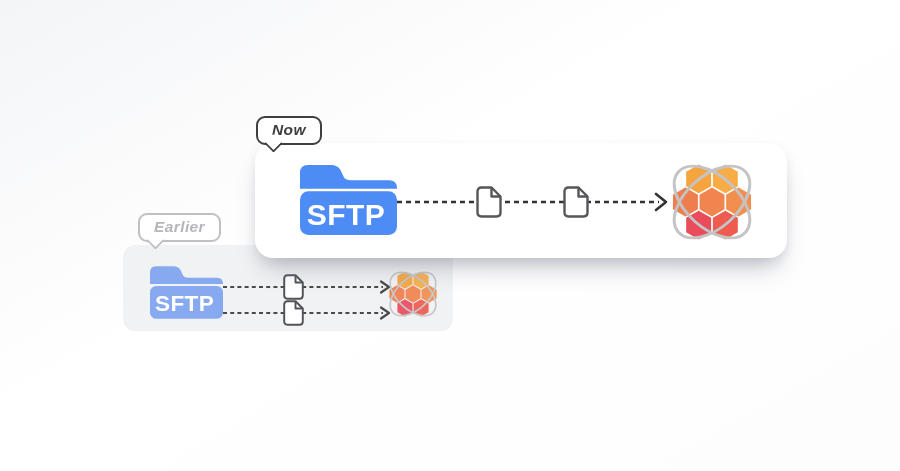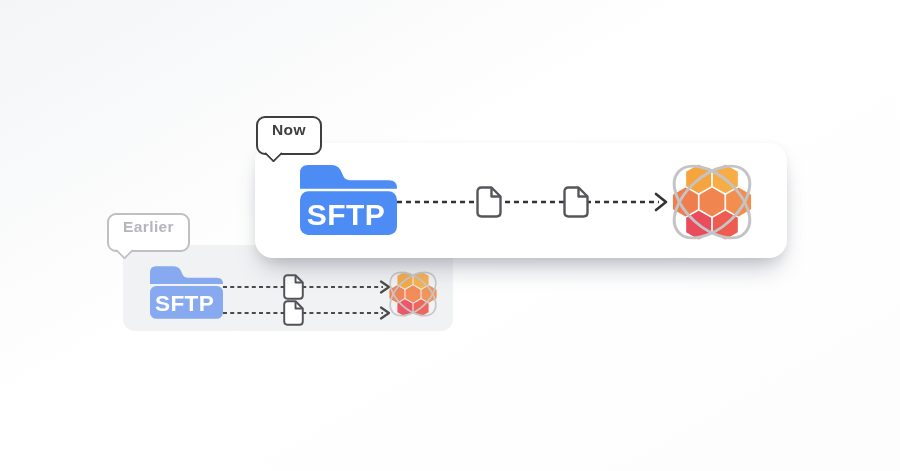--- a/index.html
+++ b/index.html
@@ -7,22 +7,22 @@
     width:900px;height:471px;overflow:hidden;
     font-family:"Liberation Sans",sans-serif;
     background:linear-gradient(150deg,#f4f5f7 0%,#ffffff 42%,#fdfdfe 100%);
   }
   .stage{position:relative;width:900px;height:471px;}
   .abs{position:absolute;}
 
   
   .bubble{
     position:absolute;display:inline-block;background:#fff;border-radius:9px;
-    padding:2px 14px 13px;font-size:15.5px;font-weight:700;letter-spacing:.4px;
-    z-index:6;line-height:20px;
+    padding:2px 14px 3px;font-size:15.5px;font-weight:700;letter-spacing:.4px;
+    z-index:6;line-height:20px;font-style:italic;
   }
   .bubble .tail{
     position:absolute;left:9px;bottom:-6.6px;width:11px;height:11px;background:#fff;
     transform:rotate(45deg);border-bottom-right-radius:2px;
   }
   .bubble-now{border:2.6px solid #3f3f41;color:#3f3f41;}
   .bubble-now .tail{border-right:2.6px solid #3f3f41;border-bottom:2.6px solid #3f3f41;}
   .bubble-earlier{border:2px solid #bfbfc4;color:#b5b5ba;}
   .bubble-earlier .tail{border-right:2px solid #bfbfc4;border-bottom:2px solid #bfbfc4;}
 
@@ -40,21 +40,21 @@
   svg{display:block;}
   text{font-family:"Liberation Sans",sans-serif;}
 </style>
 </head>
 <body>
 
 <div class="stage">
 
   <div class="abs earlier-panel"></div>
 
-  <div class="bubble bubble-earlier" style="left:107px;top:213px;">
+  <div class="bubble bubble-earlier" style="left:138px;top:213px;">
     <span>Earlier</span>
     <i class="tail"></i>
   </div>
 
   <svg class="abs z2" style="left:150px;top:266px;" width="73" height="53" viewBox="0 0 97 70">
     <path d="M0,23.8 L0,8 Q0,0 8,0 L31,0 Q37.5,0 40.5,5 L43.5,11.5 Q45.3,15.3 50.5,15.3 L89,15.3 Q97,15.3 97,23.3 L97,23.8 Z" fill="#86A9F0"></path>
     <rect x="0" y="26.3" width="97" height="43.7" rx="8.5" fill="#86A9F0"></rect>
     <text x="46" y="60" font-size="30" font-weight="bold" text-anchor="middle" letter-spacing="0.5" fill="#ffffff">SFTP</text>
   </svg>
 

